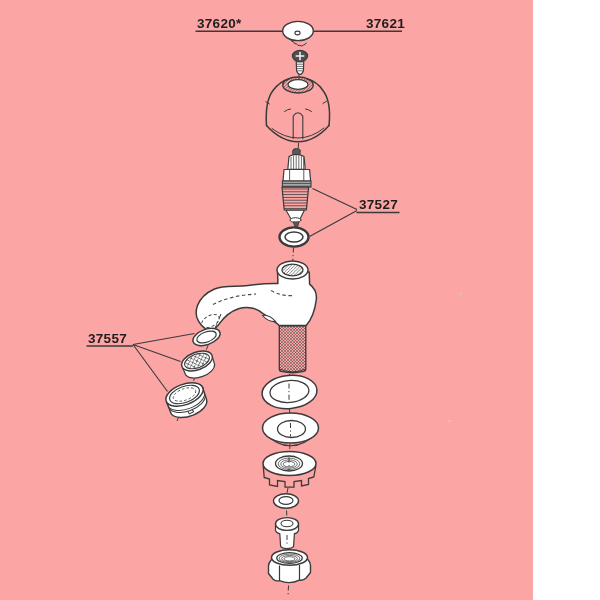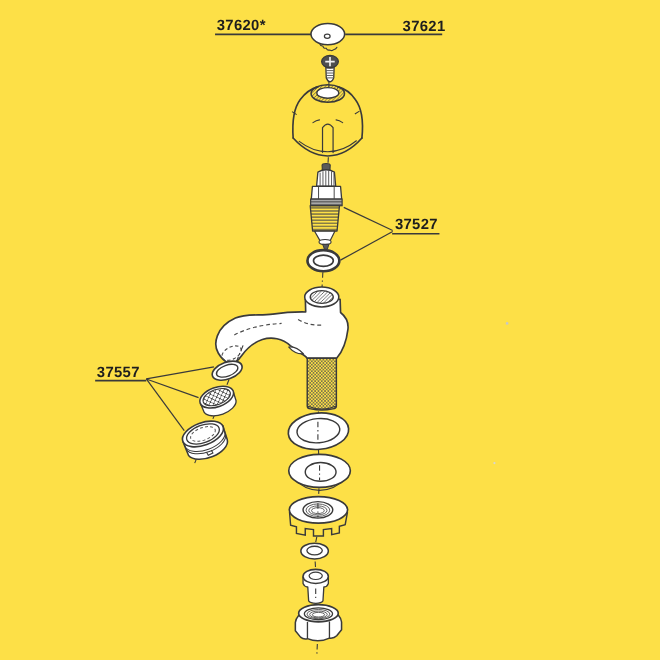--- a/index.html
+++ b/index.html
@@ -1,16 +1,16 @@
 <!DOCTYPE html>
 <html><head>
 <meta charset="utf-8">
 <style>
   html,body{margin:0;padding:0;background:#fff;}
-  .canvas{position:relative;width:600px;height:600px;background:#fde047;overflow:hidden;
+  .canvas{position:relative;width:533px;height:600px;background:#fca5a5;overflow:hidden;
           font-family:"Liberation Sans","DejaVu Sans",sans-serif;}
   svg{position:absolute;left:0;top:0;}
   .lbl{font-family:"Liberation Sans","DejaVu Sans",sans-serif;font-weight:bold;
        font-size:13.5px;fill:#1e1e1e;letter-spacing:.3px;}
   .ln{stroke:#3a3a3a;fill:none;}
   .part{stroke:#3a3a3a;stroke-linejoin:round;stroke-linecap:round;}
   .cl{stroke:#3a3a3a;stroke-width:1;fill:none;stroke-dasharray:5 2.5 1.2 2.5;}
   .hid{stroke:#4a4a4a;stroke-width:1.1;fill:none;stroke-dasharray:3.5 2.6;}
 </style>
 </head>

